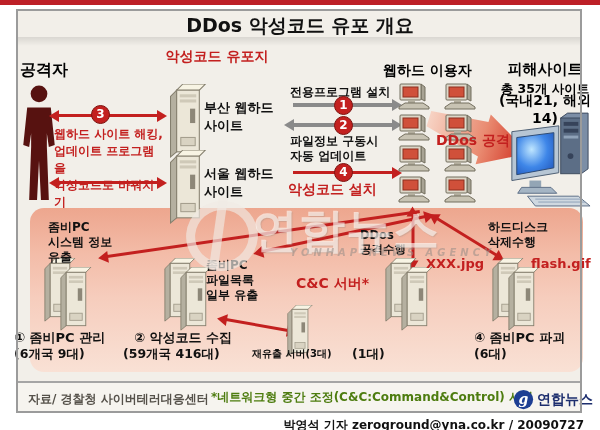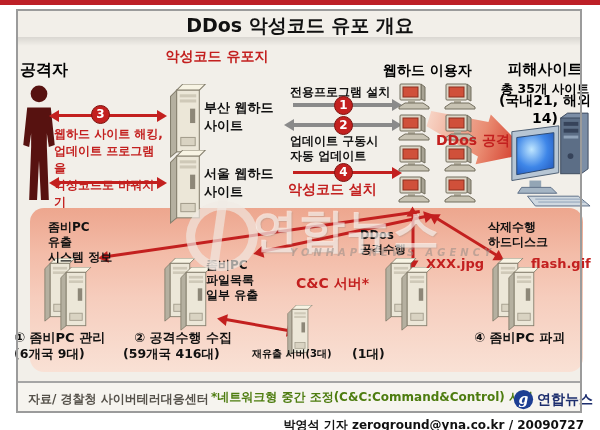--- a/index.html
+++ b/index.html
@@ -146,21 +146,21 @@
     <div>서울 웹하드</div>
     <div>사이트</div>
   </div>
 
   <div class="lines" style="left:290px;top:84px;width:106px;font-size:12px;color:#111">전용프로그램 설치</div>
   <div class="arrow gray hr" style="left:293px;top:103px;width:100px"></div>
   <div class="stepnum" style="left:334px;top:96px">1</div>
   <div class="arrow gray hl hr" style="left:293px;top:123px;width:100px"></div>
   <div class="stepnum" style="left:334px;top:116px">2</div>
   <div class="lines" style="left:290px;top:134px;width:106px;font-size:12px;line-height:15px;color:#111">
-    <div>업데이트 구동시</div>
+    <div>파일정보 구동시</div>
     <div>자동 업데이트</div>
   </div>
   <div class="arrow hr" style="left:293px;top:171px;width:100px"></div>
   <div class="stepnum" style="left:334px;top:163px">4</div>
   <div class="lines red" style="left:288px;top:181px;width:110px;font-size:14px">악성코드 설치</div>
 
   <div class="abs b" style="left:383px;top:62px;width:102px;font-size:14px;z-index:4">웹하드 이용자</div>
   <div class="abs" style="left:396px;top:82px;width:86px;height:128;z-index:3;display:grid;
        grid-template-columns:38px 38px;grid-auto-rows:31px;column-gap:8px">
     <svg width="34" height="30">
@@ -198,44 +198,44 @@
 
   <div class="abs b ctr" style="left:500px;top:60px;width:90px;font-size:15px;z-index:4">피해사이트</div>
   <div class="abs b ctr" style="left:500px;top:81px;width:90px;font-size:12.5px;z-index:4">총 35개 사이트</div>
   <div class="abs b ctr" style="left:496px;top:92px;width:98px;font-size:14px;z-index:4">(국내21, 해외14)</div>
   <svg class="abs" style="left:506px;top:112px;z-index:3" width="86" height="98">
       <use href="#sym-victim"></use>
     </svg>
 
   <div class="lines" style="left:48px;top:220px;width:84px;font-size:12px;line-height:15px;color:#111">
     <div>좀비PC</div>
+    <div>시스템 정보</div>
     <div>유출</div>
-    <div>시스템 정보</div>
   </div>
   <div class="arrow hl" style="left:107px;top:255px;width:316px;transform:rotate(-8.2deg)"></div>
 
   <div class="lines" style="left:206px;top:258px;width:84px;font-size:12px;line-height:15px;color:#111">
     <div>좀비PC</div>
     <div>파일목록</div>
     <div>일부 유출</div>
   </div>
   <div class="arrow hl hr" style="left:262px;top:250px;width:167px;transform:rotate(-12.1deg)"></div>
 
   <div class="abs b red" style="left:296px;top:275px;font-size:14px;z-index:4">C&amp;C 서버*</div>
 
   <div class="lines" style="left:360px;top:228px;width:60px;font-size:11.5px;line-height:14px;color:#111">
     <div>DDos</div>
     <div>공격수행</div>
   </div>
   <div class="arrow hl hr" style="left:413px;top:214px;width:46px;transform:rotate(90deg)"></div>
   <div class="arrow hl hr" style="left:437px;top:217px;width:70px;transform:rotate(31.6deg)"></div>
 
   <div class="lines" style="left:488px;top:220px;width:80px;font-size:12px;line-height:15px;color:#111">
+    <div>하드디스크</div>
     <div>삭제수행</div>
-    <div>하드디스크</div>
   </div>
   <div class="abs b red" style="left:426px;top:256px;font-size:13px;z-index:4">XXX.jpg</div>
   <div class="abs b red" style="left:531px;top:256px;font-size:13px;z-index:4">flash.gif</div>
 
   <div class="srvpair" style="left:42px;top:258px">
     <svg class="srv1" width="36" height="64">
         <use href="#sym-server"></use>
       </svg>
     <svg class="srv2" width="36" height="64">
         <use href="#sym-server"></use>
@@ -250,21 +250,21 @@
   <div class="srvpair" style="left:162px;top:258px">
     <svg class="srv1" width="36" height="64">
         <use href="#sym-server"></use>
       </svg>
     <svg class="srv2" width="36" height="64">
         <use href="#sym-server"></use>
       </svg>
   </div>
   <div class="lines" style="left:134px;top:329px;width:116px;font-size:13px;color:#111">
     <span>②</span>
-    <span>공격수행 수집</span>
+    <span>악성코드 수집</span>
   </div>
   <div class="lines" style="left:123px;top:346px;width:116px;font-size:12.5px;color:#111">(59개국 416대)</div>
 
   <div class="arrow hl hr" style="left:226px;top:318px;width:63px;transform:rotate(10deg)"></div>
   <svg class="abs" style="left:285px;top:305px;z-index:3" width="30" height="52">
       <use href="#sym-server"></use>
     </svg>
   <div class="lines" style="left:252px;top:347px;width:106px;font-size:10px;color:#111">재유출 서버(3대)</div>
 
   <div class="srvpair" style="left:383px;top:258px">
@@ -282,20 +282,21 @@
         <use href="#sym-server"></use>
       </svg>
     <svg class="srv2" width="36" height="64">
         <use href="#sym-server"></use>
       </svg>
   </div>
   <div class="lines" style="left:474px;top:329px;width:112px;font-size:13px;color:#111">
     <span>④</span>
     <span>좀비PC 파괴</span>
   </div>
+  <div class="lines" style="left:474px;top:346px;width:112px;font-size:12.5px;color:#111">(6대)</div>
 
   <div class="wmcircle"></div>
   <div class="wmtext">연합뉴스</div>
   <div class="wmsub">YONHAP NEWS AGENCY</div>
 
   <div class="fdivider"></div>
   <div class="footerbg"></div>
   <div class="abs b" style="left:28px;top:391px;font-size:12px;color:#55514a;z-index:4">자료/ 경찰청 사이버테러대응센터</div>
   <div class="abs b" style="left:211px;top:389px;font-size:12px;color:#4d7c0f;z-index:4">*네트워크형 중간 조정(C&amp;C:Command&amp;Control) 서버</div>
   <svg class="abs" style="left:513px;top:389px;z-index:4" width="21" height="21">

